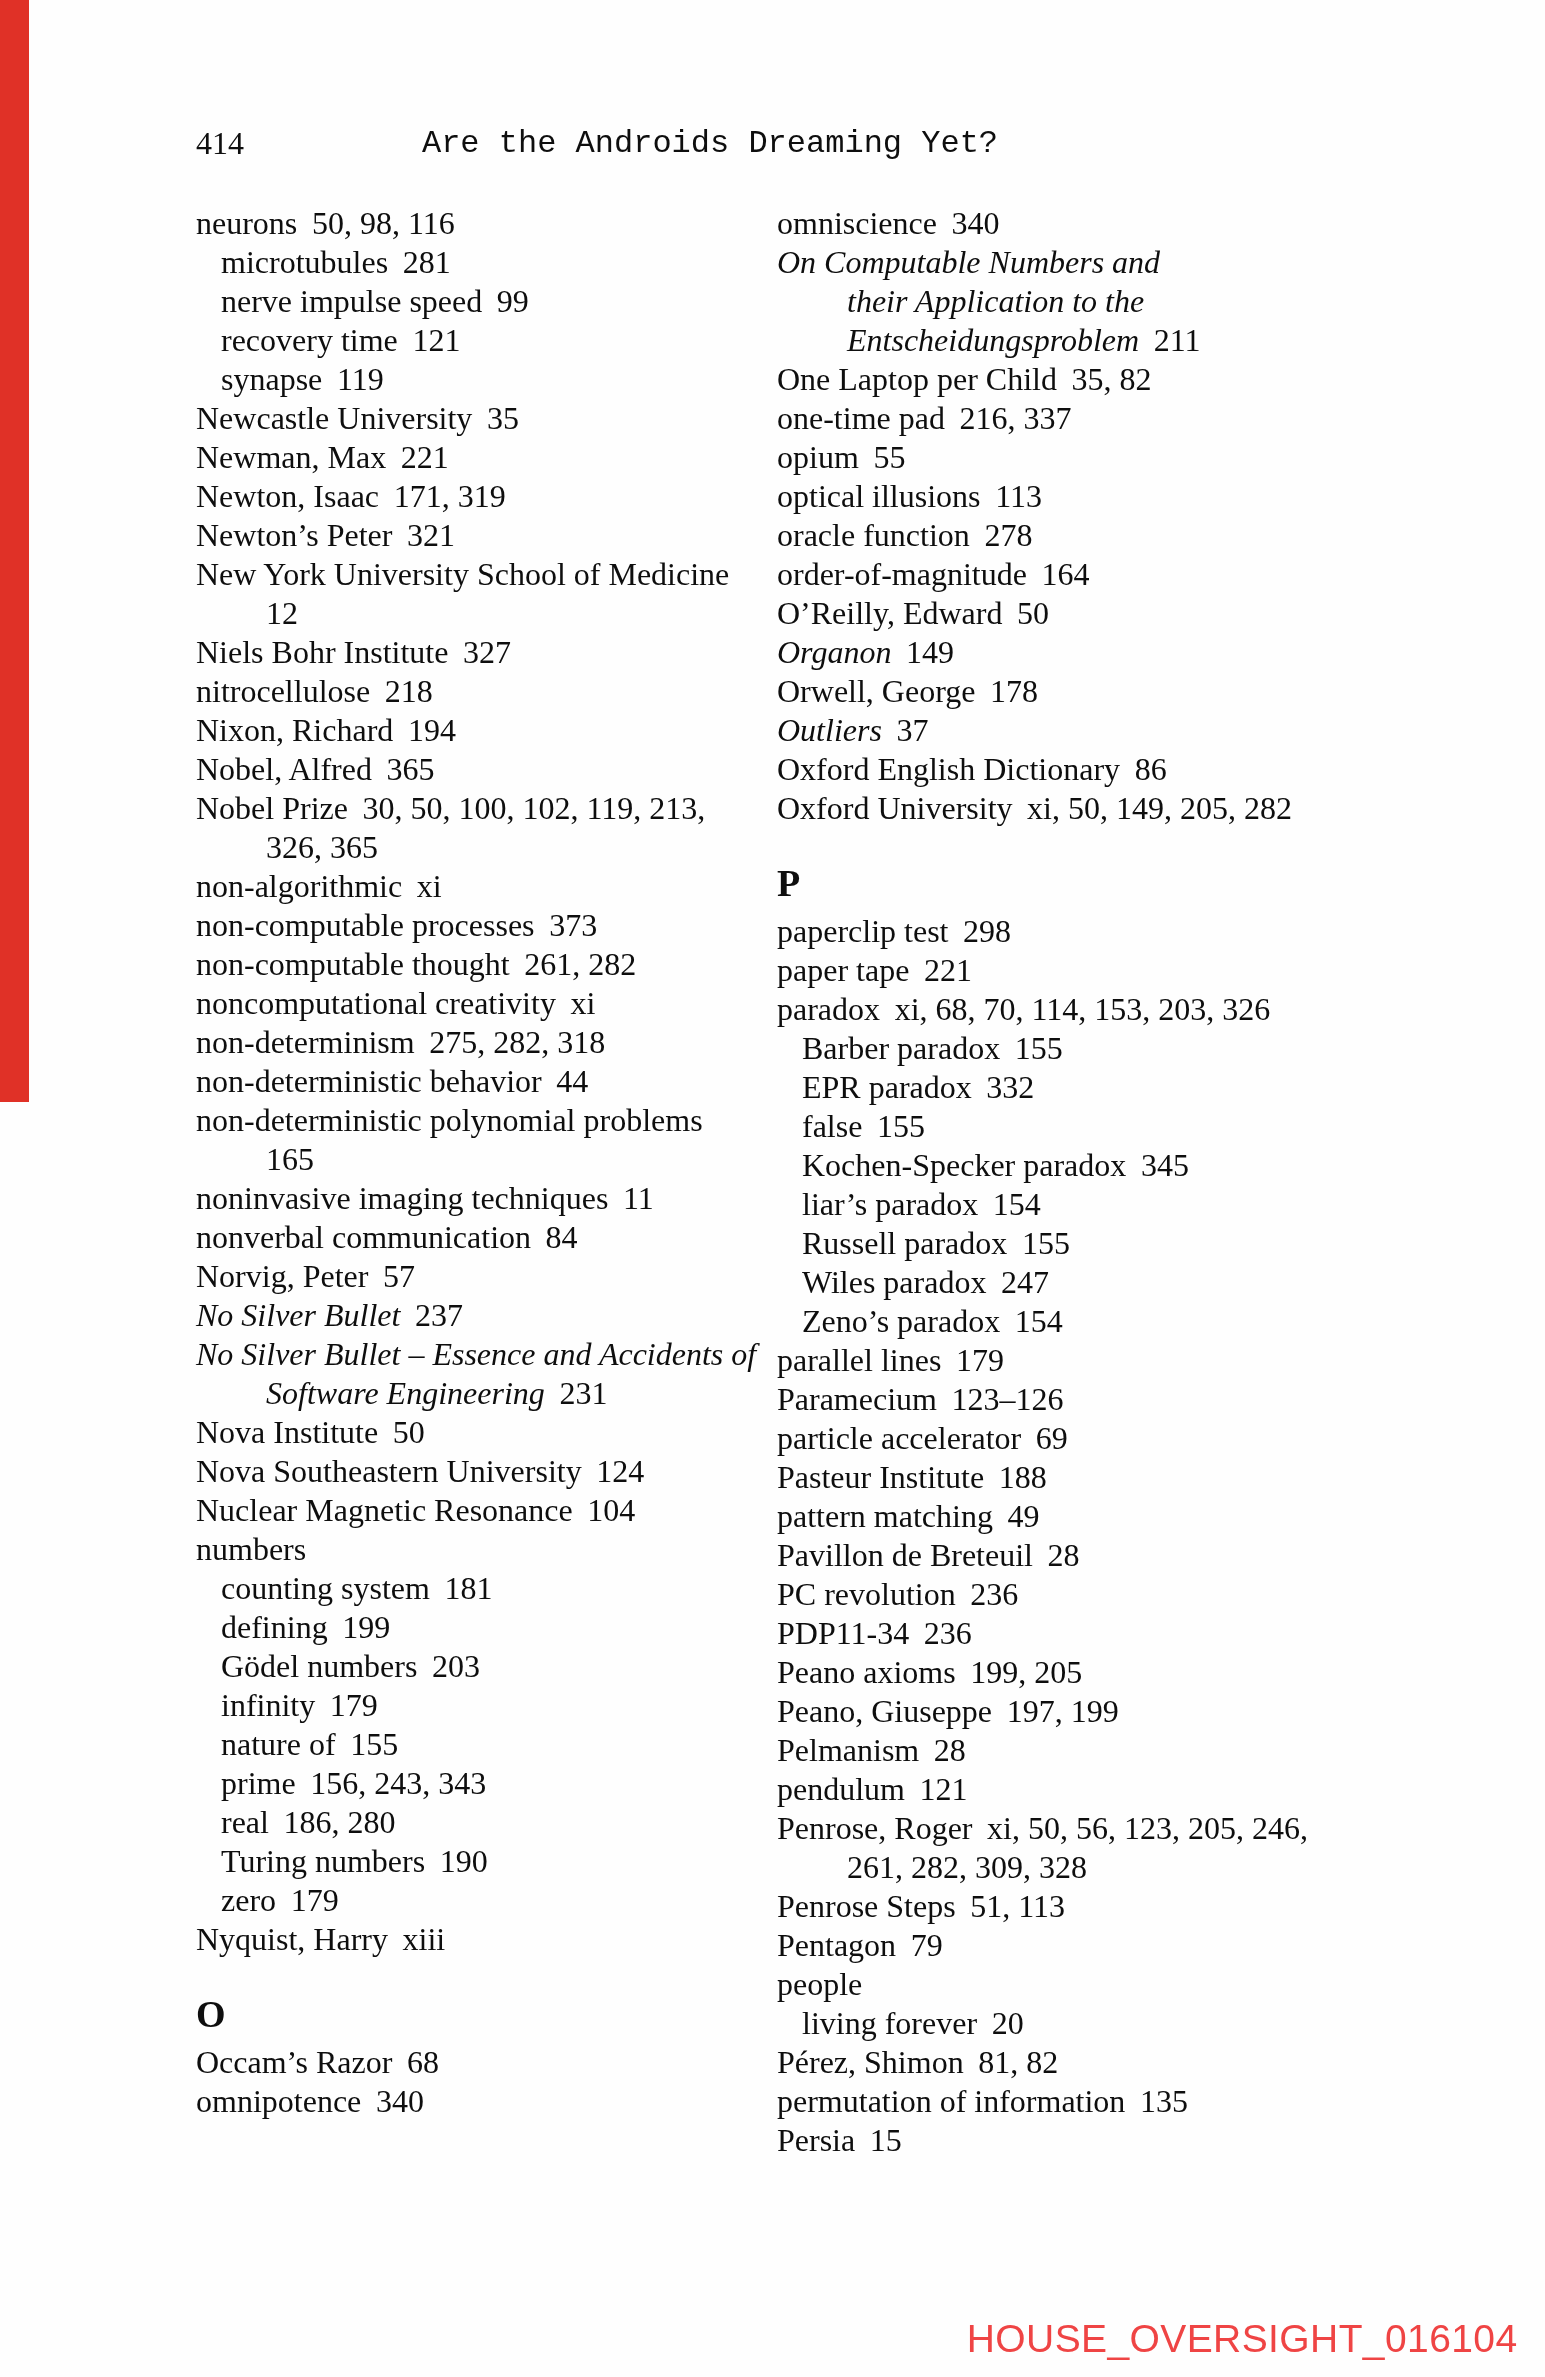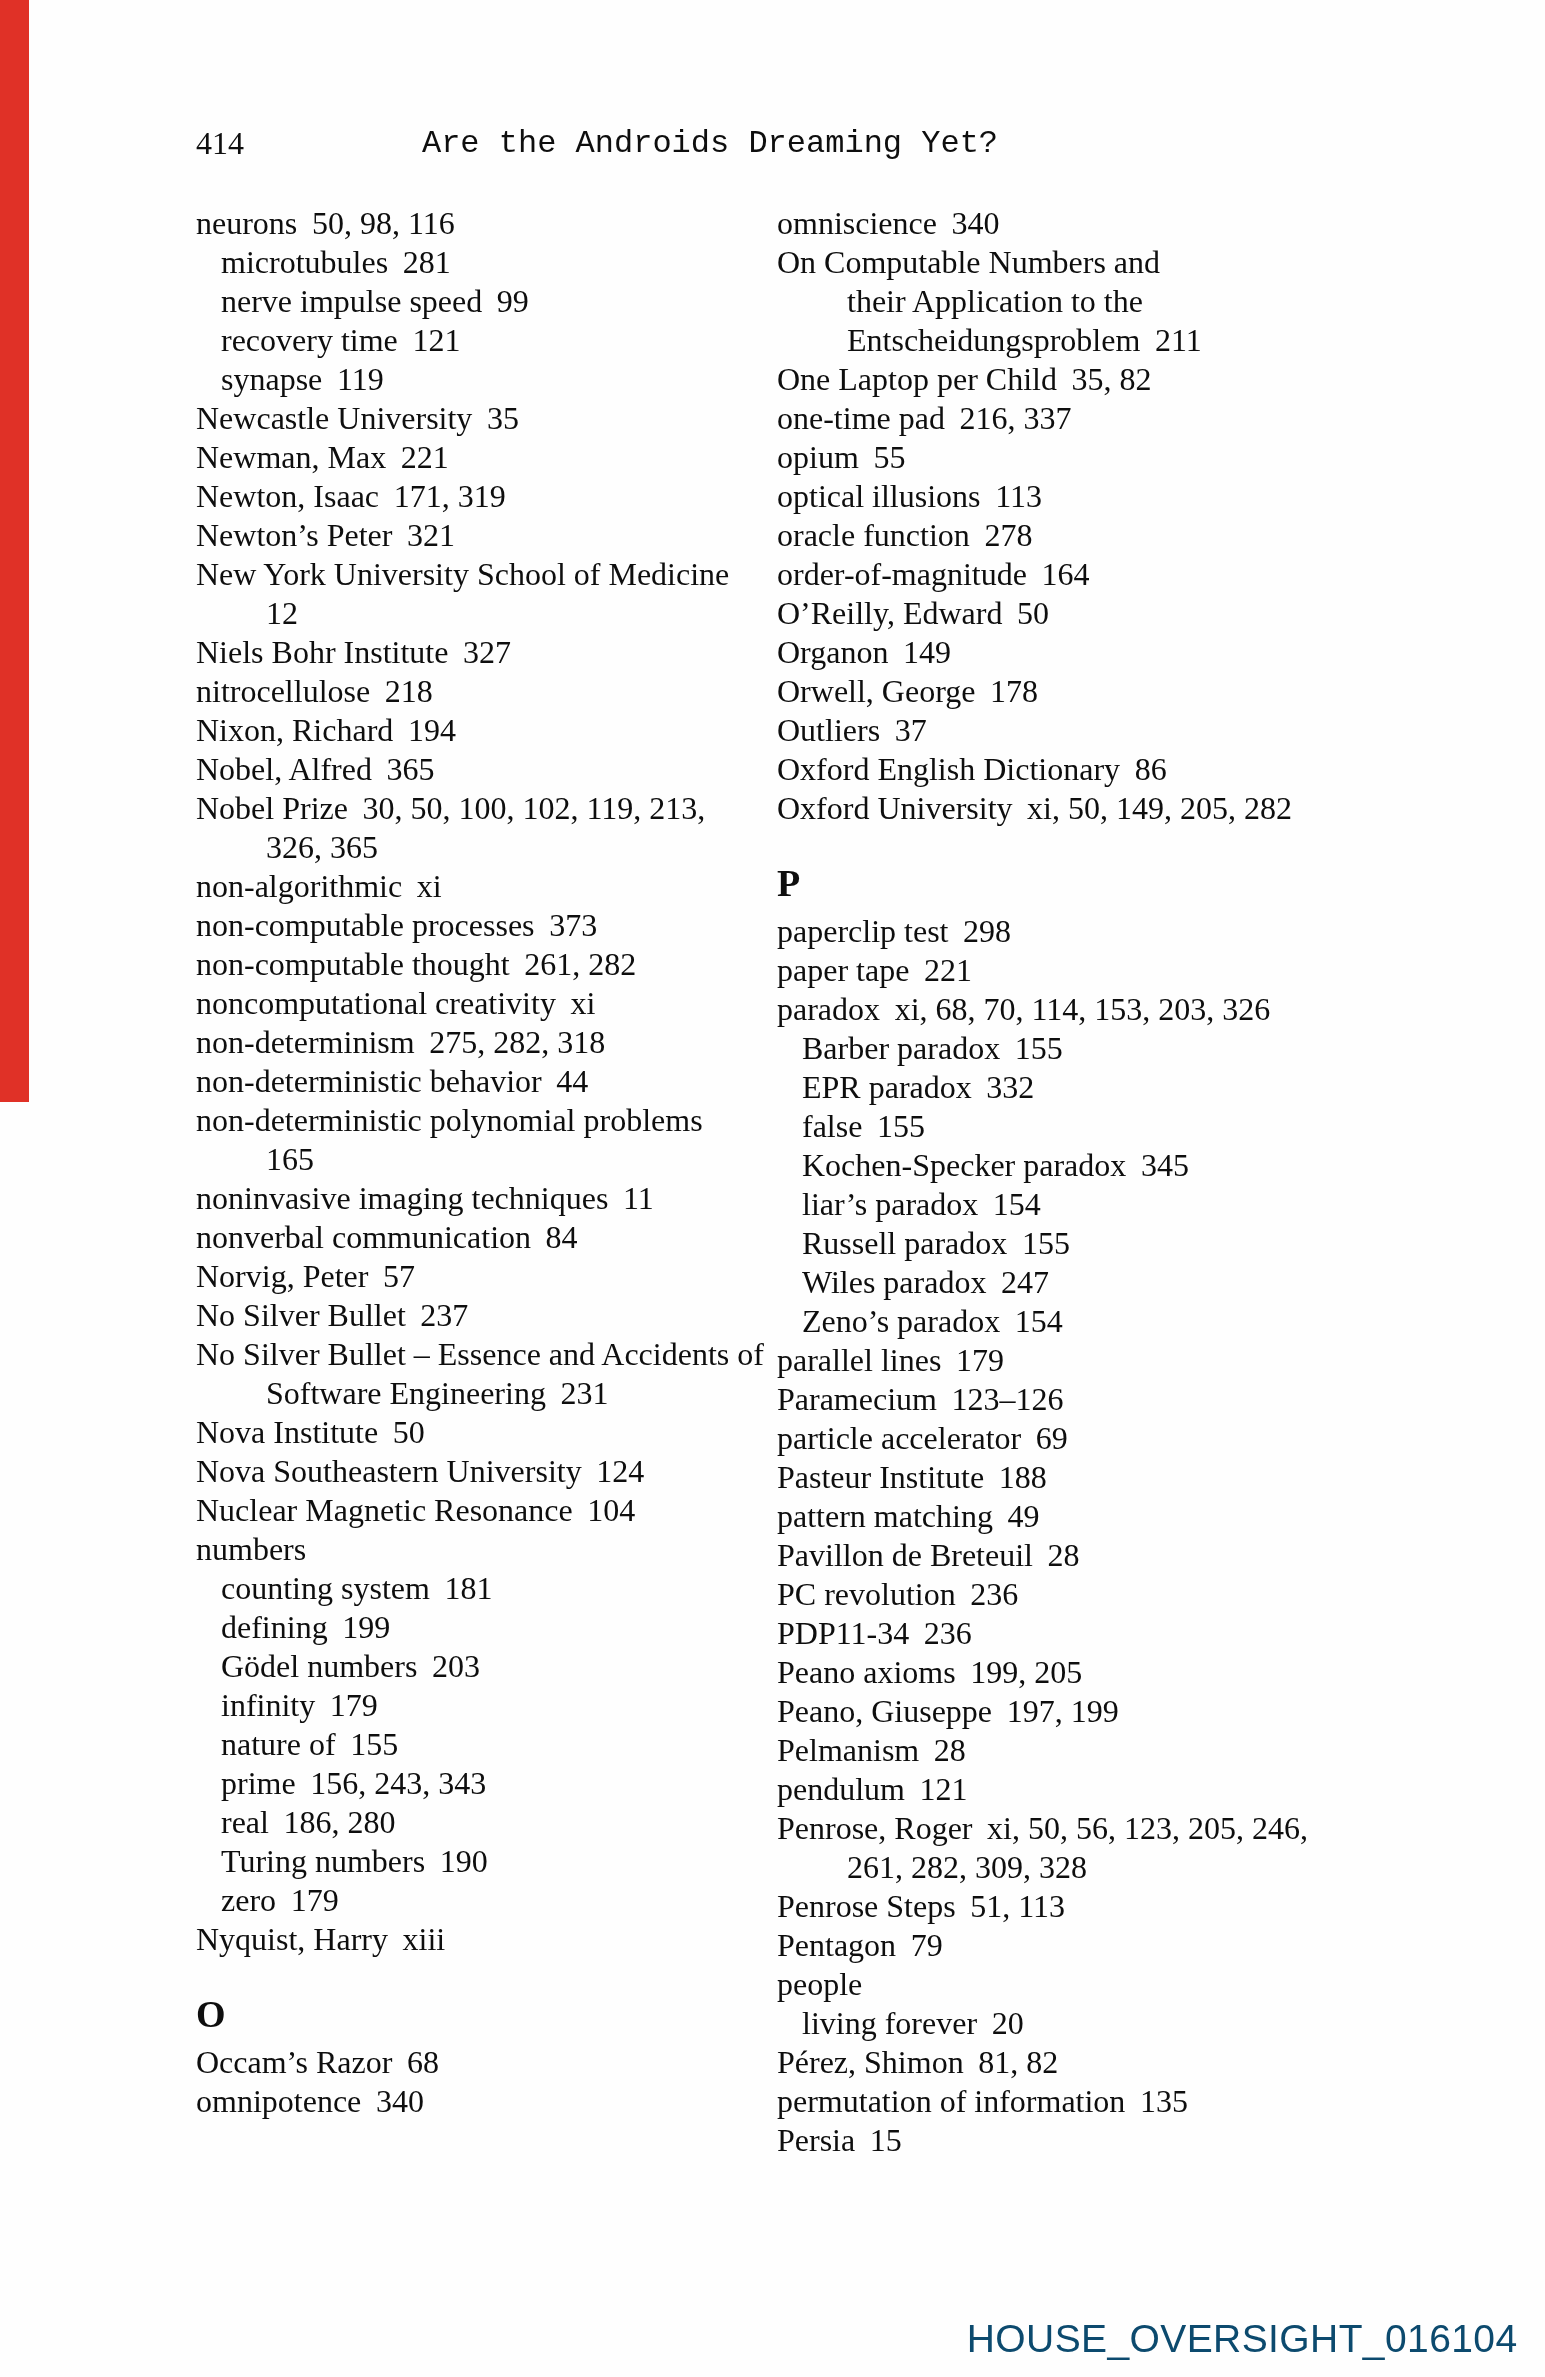--- a/index.html
+++ b/index.html
@@ -12,25 +12,25 @@
   .page-header{position:absolute;top:125px;left:0;width:1420px;height:39px;font-size:32px;}
   .page-num{position:absolute;left:196px;top:0;}
   .running-title{position:absolute;left:50%;transform:translateX(-50%);top:0;white-space:nowrap;font-family:Liberation Mono, monospace;}
   .col{position:absolute;top:204px;font-size:32px;line-height:39px;}
   .col-left{left:196px;width:567px;}
   .col-right{left:777px;width:601px;}
   .line{white-space:nowrap;}
   .ind1{padding-left:25px;}
   .ind2{padding-left:70px;}
   .heading{font-weight:bold;font-size:38px;margin-top:36px;margin-bottom:8.6px;line-height:39px;}
-  .it{}
+  .it{font-style:italic;}
   .pg.gap{margin-left:14.6px;}
   .watermark{
     position:absolute;top:2317px;right:27.5px;font-size:39px;letter-spacing:0.4px;
-    font-family:"Liberation Sans","DejaVu Sans",sans-serif;color:#0c4a6e;white-space:nowrap;
+    font-family:"Liberation Sans","DejaVu Sans",sans-serif;color:#ef4444;white-space:nowrap;
   }
 </style>
 </head>
 <body>
 
 <div class="red-bar" style="background: rgb(224, 49, 39);"></div>
 
 <div class="page-header">
   <span class="page-num">414</span>
   <span class="running-title">Are the Androids Dreaming Yet?</span>

